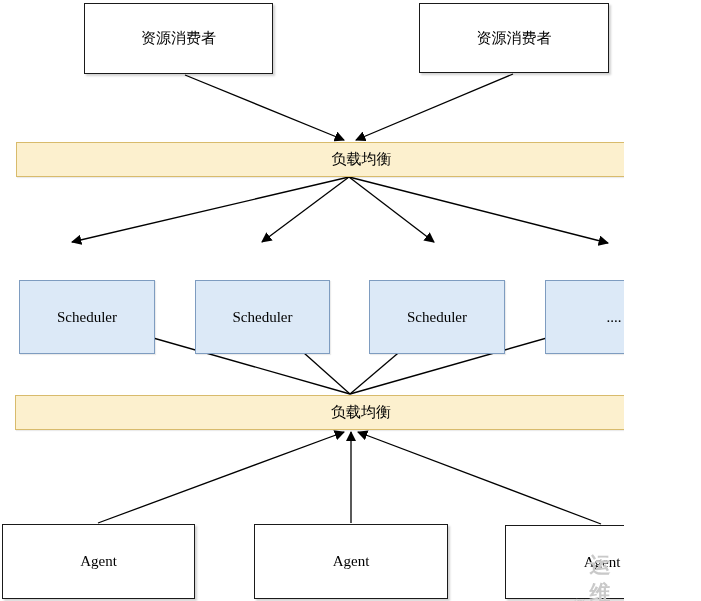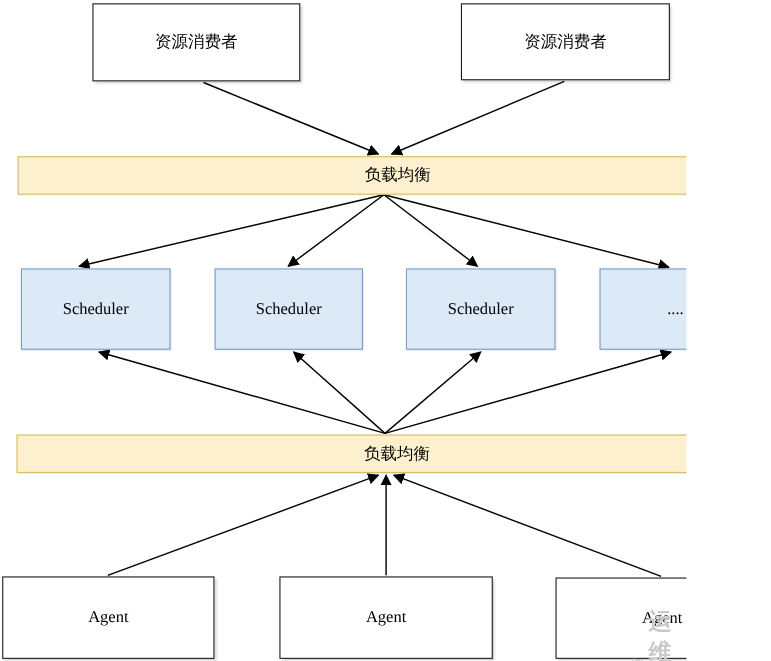--- a/index.html
+++ b/index.html
@@ -21,20 +21,21 @@
   .lb{
     background:var(--lb-fill,#FFF2CC);
     border:1px solid var(--lb-border,#D6B656);
     box-shadow:1px 1px 1px rgba(0,0,0,0.08);
     padding-left:25px;
   }
   .sched{
     background:var(--scheduler-fill,#DAE8FC);
     border:1px solid var(--scheduler-border,#6C8EBF);
     box-shadow:1px 1px 1px rgba(0,0,0,0.08);
+    margin-top:36px;
   }
   
   .n-consumer1{left:84px;top:3px;width:189px;height:71px;}
   .n-consumer2{left:419px;top:3px;width:190px;height:70px;}
   .n-lb-top{left:16px;top:142px;width:666px;height:35px;}
   .n-sched1{left:19px;top:244px;width:136px;height:74px;}
   .n-sched2{left:195px;top:244px;width:135px;height:74px;}
   .n-sched3{left:369px;top:244px;width:136px;height:74px;}
   .n-sched4{left:545px;top:244px;width:138px;height:74px;}
   .n-lb-bottom{left:15px;top:395px;width:667px;height:35px;}

